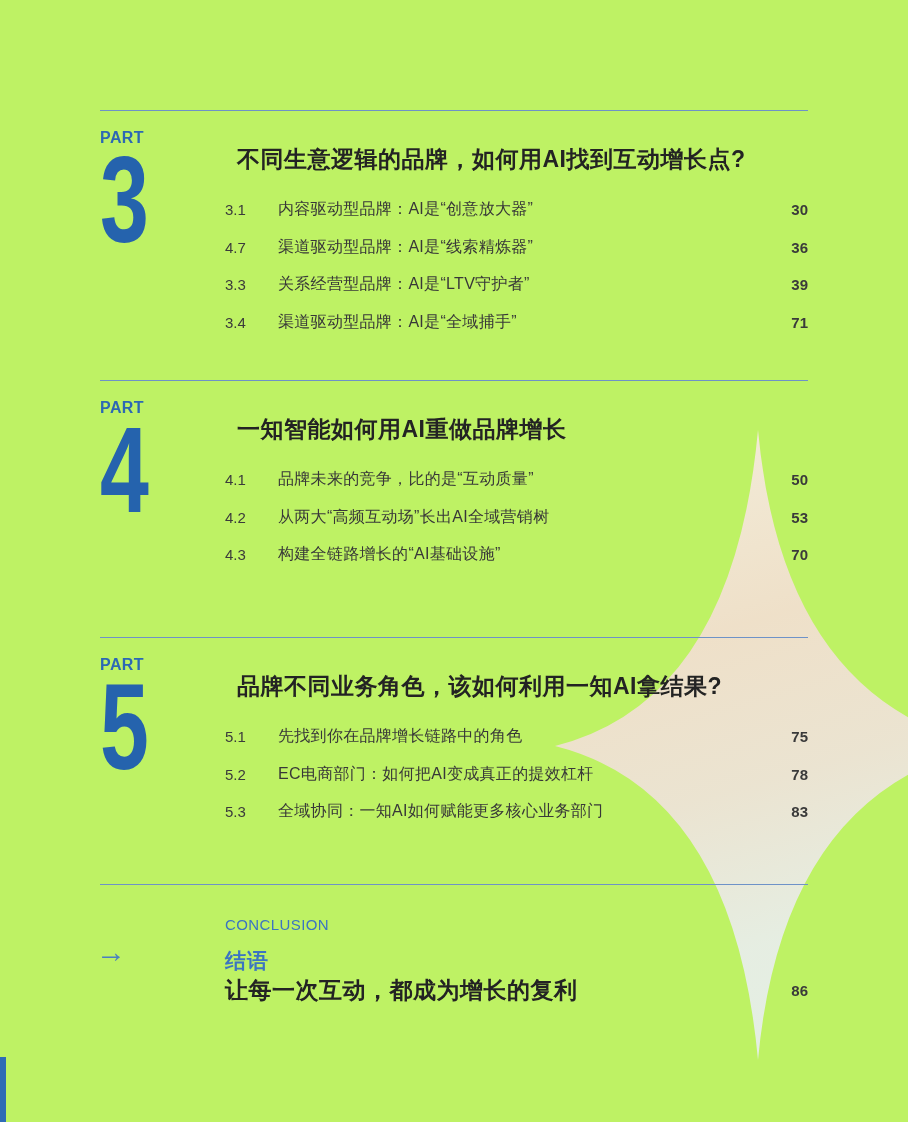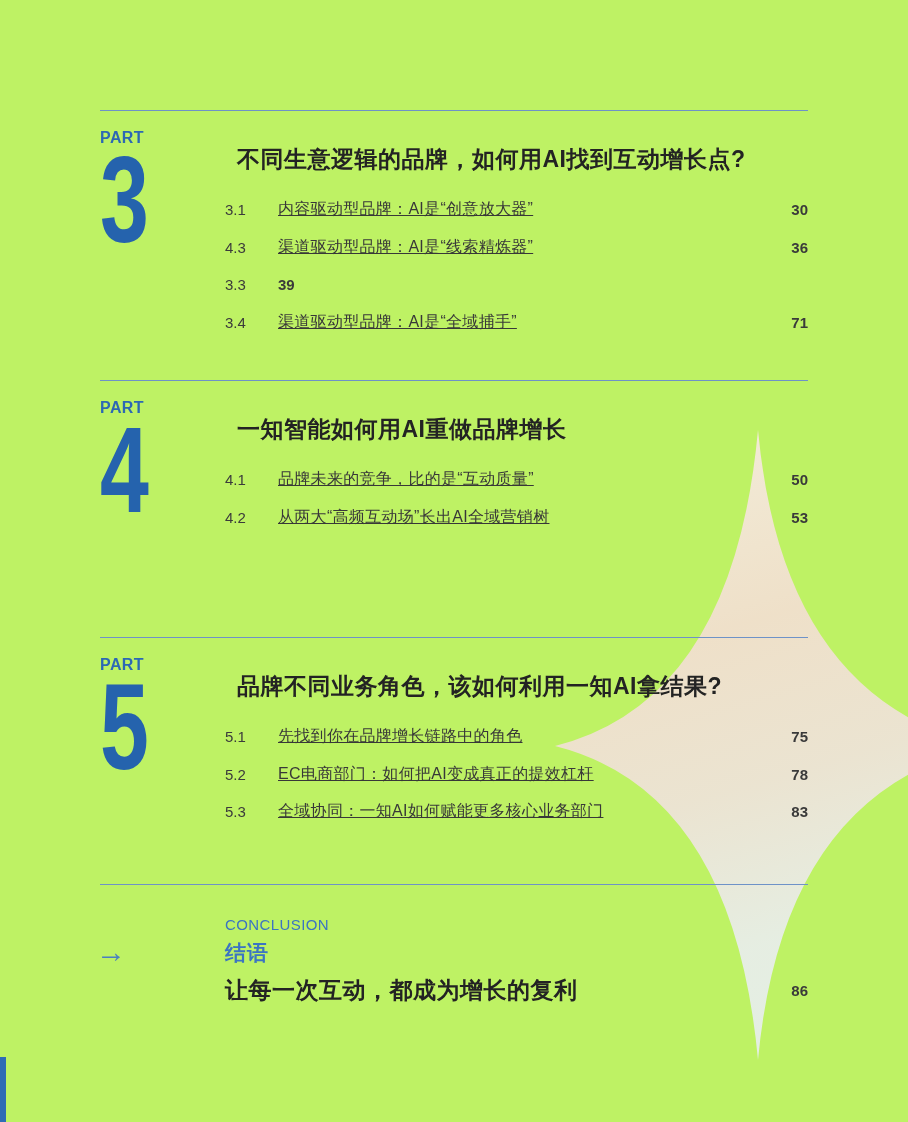--- a/index.html
+++ b/index.html
@@ -87,21 +87,20 @@
     flex: 0 0 53px;
     color: #3b3b3b;
     font-size: 15px;
   }
   .toc-title {
     flex: 1;
     color: #383838;
     font-size: 16px;
     letter-spacing: 0.3px;
     white-space: nowrap;
-    text-decoration: underline;
   }
   .toc-page {
     color: #3a3a3a;
     font-size: 15px;
     font-weight: 700;
     text-align: center;
   }
 
   
   .conclusion-section {
@@ -121,28 +120,27 @@
     line-height: 1;
   }
   .c-content { margin-left: 125px; padding-top: 31px; }
   .c-eyebrow {
     color: #3b74c2;
     font-size: 15px;
     font-weight: 500;
     letter-spacing: 0.4px;
   }
   .c-sub {
-    margin-top: 6px;
+    margin-top: 14px;
     color: #3b74c2;
     font-size: 21px;
     font-weight: 600;
     letter-spacing: 1px;
   }
   .c-title-row {
-    margin-top: 8px;
     display: flex;
     align-items: center;
   }
   .c-title {
     flex: 1;
     color: #232323;
     font-size: 23px;
     font-weight: 700;
     letter-spacing: 0.5px;
     white-space: nowrap;
@@ -181,26 +179,27 @@
     </div>
     <div class="content-col">
       <h2 class="section-title">不同生意逻辑的品牌，如何用AI找到互动增长点?</h2>
       <div class="toc-list">
         <div class="toc-row">
           <span class="toc-no">3.1</span>
           <span class="toc-title">内容驱动型品牌：AI是“创意放大器”</span>
           <span class="toc-page">30</span>
         </div>
         <div class="toc-row">
-          <span class="toc-no">4.3</span>
+          <span class="toc-no">4.7</span>
           <span class="toc-title">渠道驱动型品牌：AI是“线索精炼器”</span>
           <span class="toc-page">36</span>
         </div>
         <div class="toc-row">
           <span class="toc-no">3.3</span>
+          <span class="toc-title">关系经营型品牌：AI是“LTV守护者”</span>
           <span class="toc-page">39</span>
         </div>
         <div class="toc-row">
           <span class="toc-no">3.4</span>
           <span class="toc-title">渠道驱动型品牌：AI是“全域捕手”</span>
           <span class="toc-page">71</span>
         </div>
       </div>
     </div>
   </section>
@@ -215,20 +214,25 @@
       <div class="toc-list">
         <div class="toc-row">
           <span class="toc-no">4.1</span>
           <span class="toc-title">品牌未来的竞争，比的是“互动质量”</span>
           <span class="toc-page">50</span>
         </div>
         <div class="toc-row">
           <span class="toc-no">4.2</span>
           <span class="toc-title">从两大“高频互动场”长出AI全域营销树</span>
           <span class="toc-page">53</span>
+        </div>
+        <div class="toc-row">
+          <span class="toc-no">4.3</span>
+          <span class="toc-title">构建全链路增长的“AI基础设施”</span>
+          <span class="toc-page">70</span>
         </div>
       </div>
     </div>
   </section>
 
   <section class="part-section" style="top:637px">
     <div class="part-col">
       <div class="part-label">PART</div>
       <div class="part-num">5</div>
     </div>

